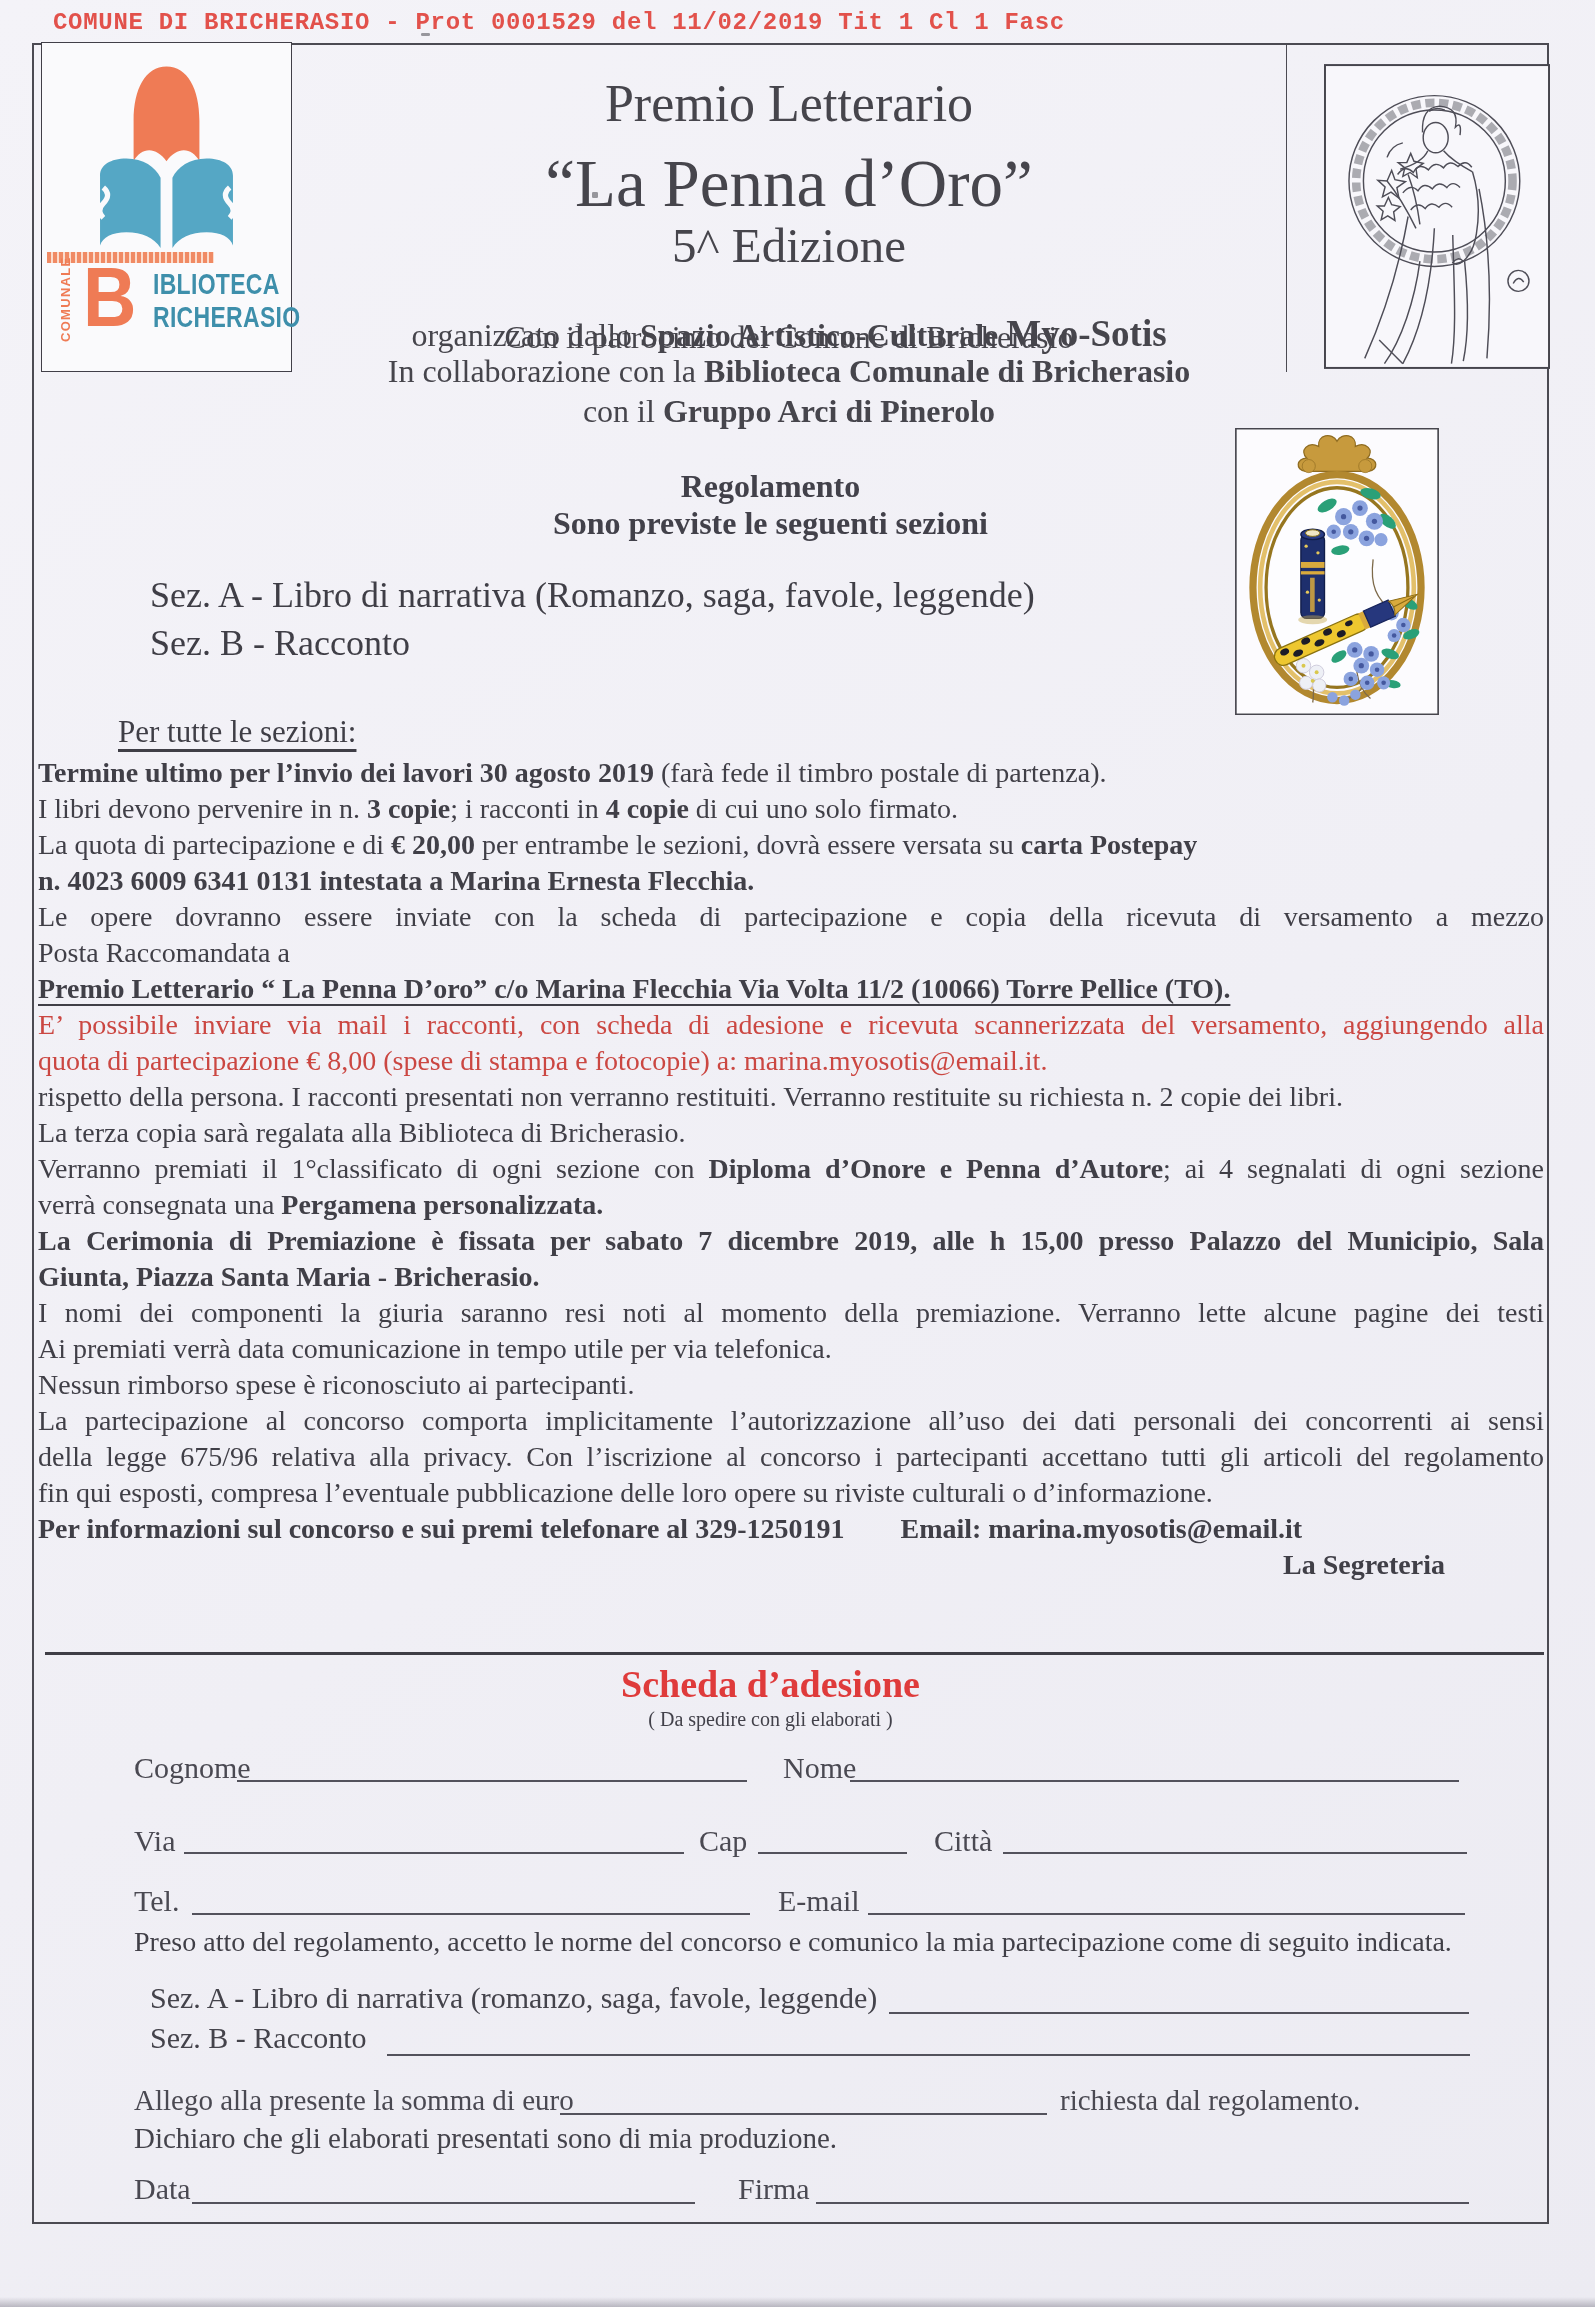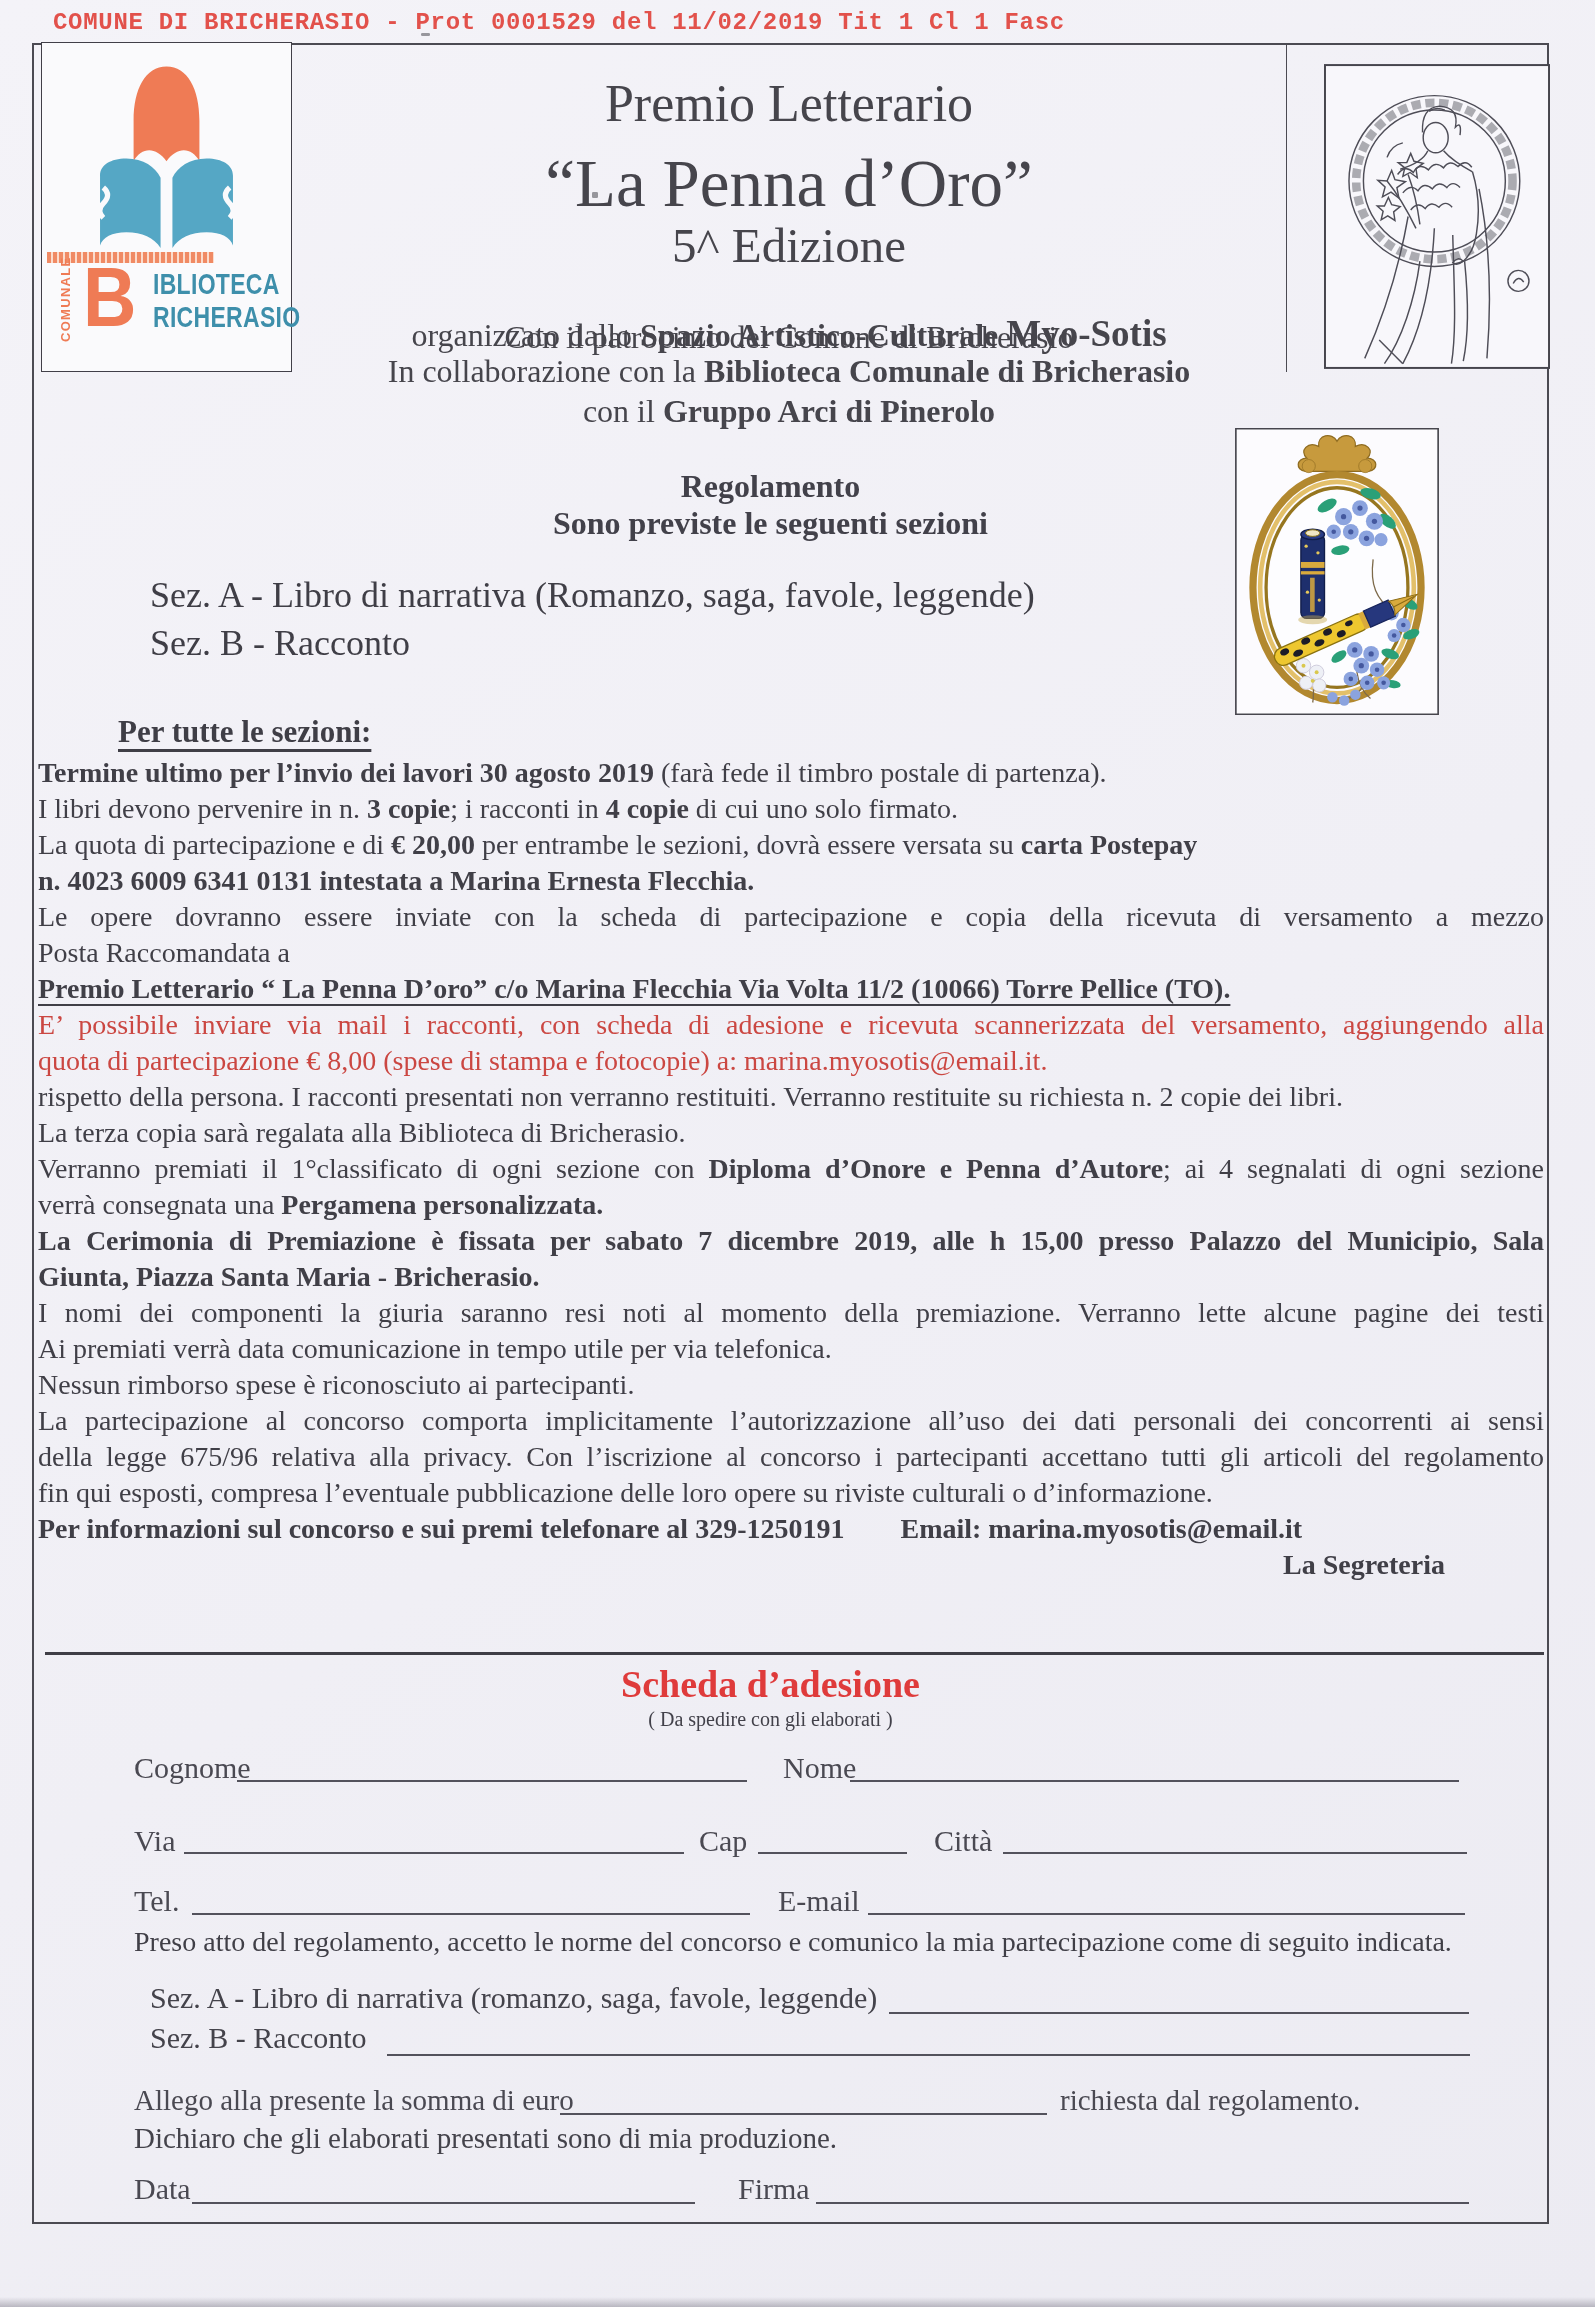--- a/index.html
+++ b/index.html
@@ -40,21 +40,21 @@
   #t5{top:312px;font-size:32px;}  #t6{top:353px;font-size:32px;} #t7{top:393px;font-size:32px;}
   #t5 .big{font-size:37px;}
   .b{font-weight:700;} .u{text-decoration:underline;text-decoration-thickness:2px;text-underline-offset:6px;}
   .r{color:#cb4742;}
   
   .center-line{position:absolute;left:47px;width:1447px;text-align:center;white-space:nowrap;color:#42414a;}
   #reg1{top:468px;font-size:32px;font-weight:700;}
   #reg2{top:505px;font-size:32px;font-weight:700;}
   #sezA{left:150px;top:574px;font-size:36px;white-space:nowrap;}
   #sezB{left:150px;top:622px;font-size:36px;white-space:nowrap;}
-  #per-tutte{left:118px;top:714px;font-size:31px;font-weight:700;white-space:nowrap;
+  #per-tutte{left:118px;top:714px;font-size:31px;font-weight:400;white-space:nowrap;
         text-decoration:underline;text-decoration-thickness:2.6px;text-underline-offset:6.6px;}
   
   #body-lines{left:38px;top:755px;width:1506px;font-size:28px;color:#403f47;}
   .bline{height:36px;line-height:36px;overflow:hidden;white-space:nowrap;}
   .bline.j{white-space:normal;text-align:justify;text-align-last:justify;}
   .bline.right{text-align:right;padding-right:99px;}
   
   #hr2{left:45px;top:1652px;width:1499px;border-top:3.3px solid #3f3e46;}
   #scheda-title{top:1662px;font-size:38px;font-weight:700;color:#df3b3b;}
   #scheda-sub{top:1708px;font-size:20px;}

